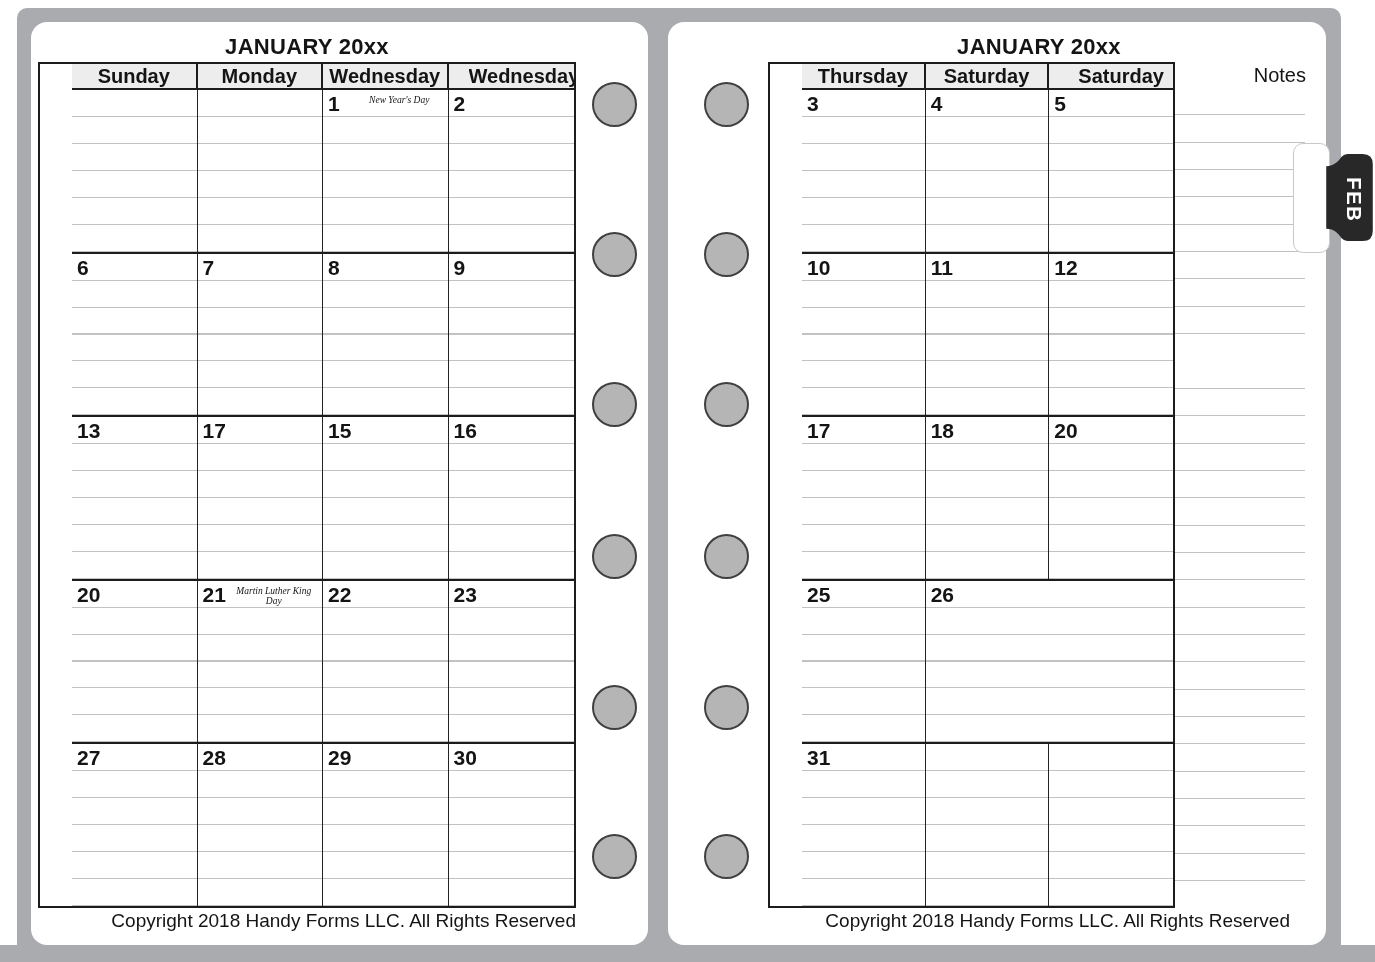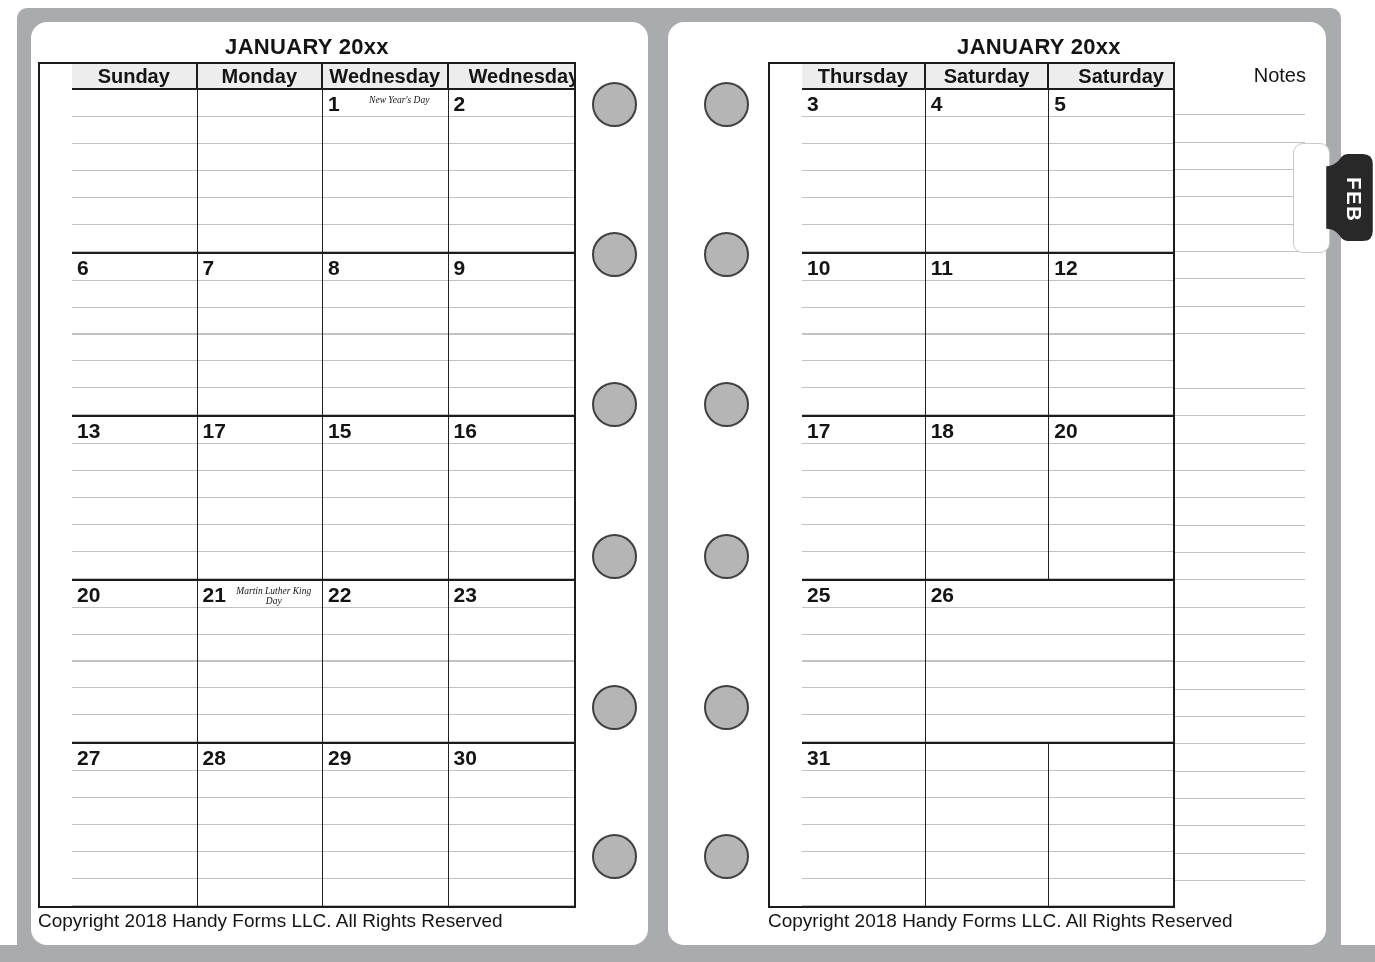--- a/index.html
+++ b/index.html
@@ -86,21 +86,21 @@
   .notes-lines{
     position:absolute;left:507px;top:66px;width:130px;height:821px;
     background-image:repeating-linear-gradient(
       to bottom,
       transparent 0,
       transparent 26.4px,
       var(--line-light) 26.4px,
       var(--line-light) 27.35px);
   }
   .copyright{
-    position:absolute;top:888px;text-align:left;font-size:19px;
+    position:absolute;top:888px;text-align:right;font-size:19px;
   }
   .page-left .copyright{left:7px;width:538px;}
   .page-right .copyright{left:100px;width:522px;}
 
   .hole{
     position:absolute;width:45px;height:45px;border-radius:50%;
     background:var(--hole-fill);
     border:2px solid var(--hole-stroke);
     box-sizing:border-box;z-index:3;
   }

